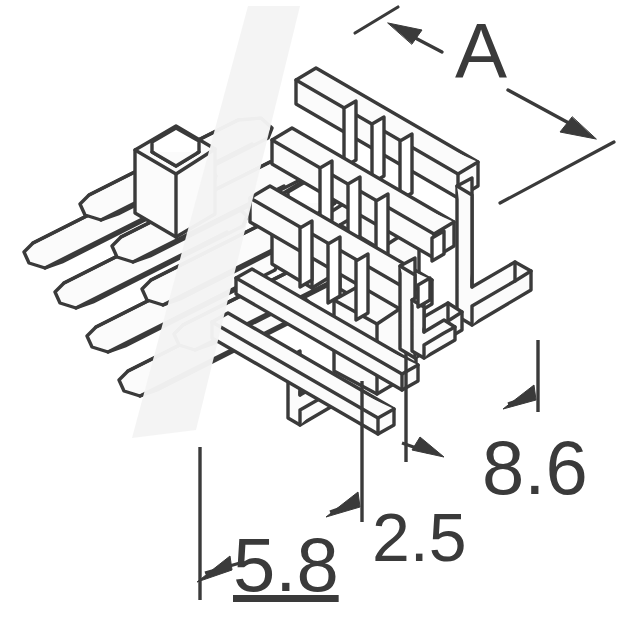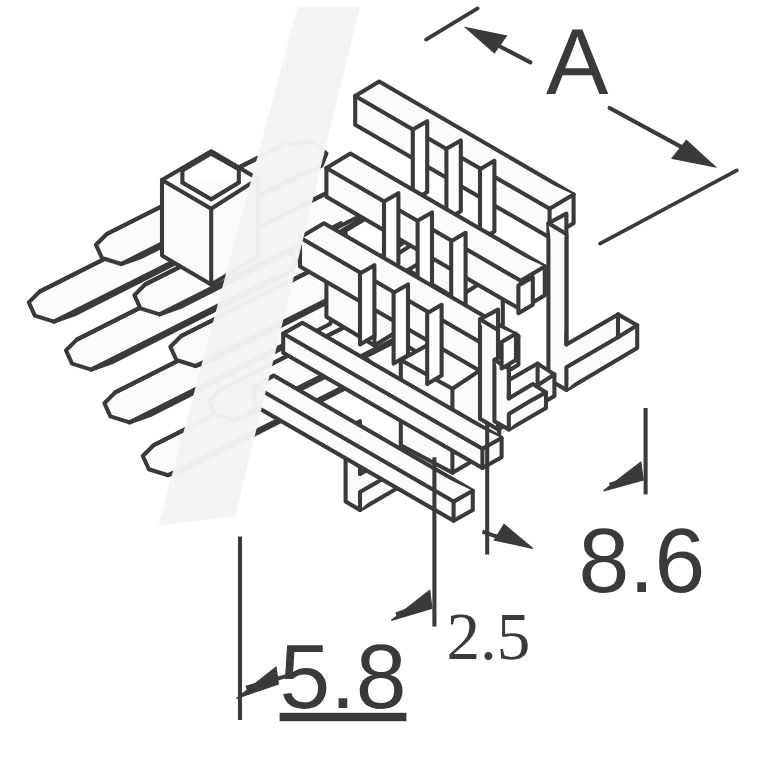--- a/index.html
+++ b/index.html
@@ -31,22 +31,21 @@
     left:455px;top:12px;
     font-size:78px;
   }
   #label-58{
     left:233px;top:527px;
     font-size:76px;
     text-decoration:underline;
   }
   #label-25{
     left:372px;top:503px;
-    font-size:56px;
-    font-family:Liberation Serif, serif;
+    font-size:68px;
   }
   #label-86{
     left:482px;top:430px;
     font-size:76px;
   }
 </style>
 </head>
 <body>
 
 <div id="stage">

